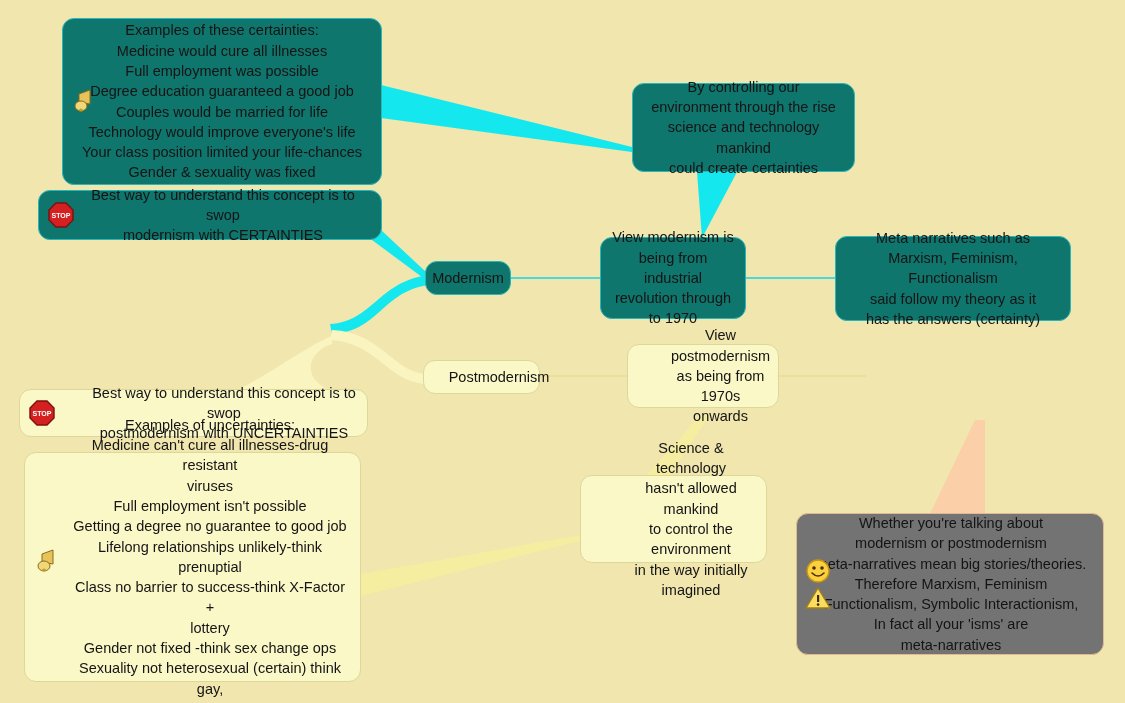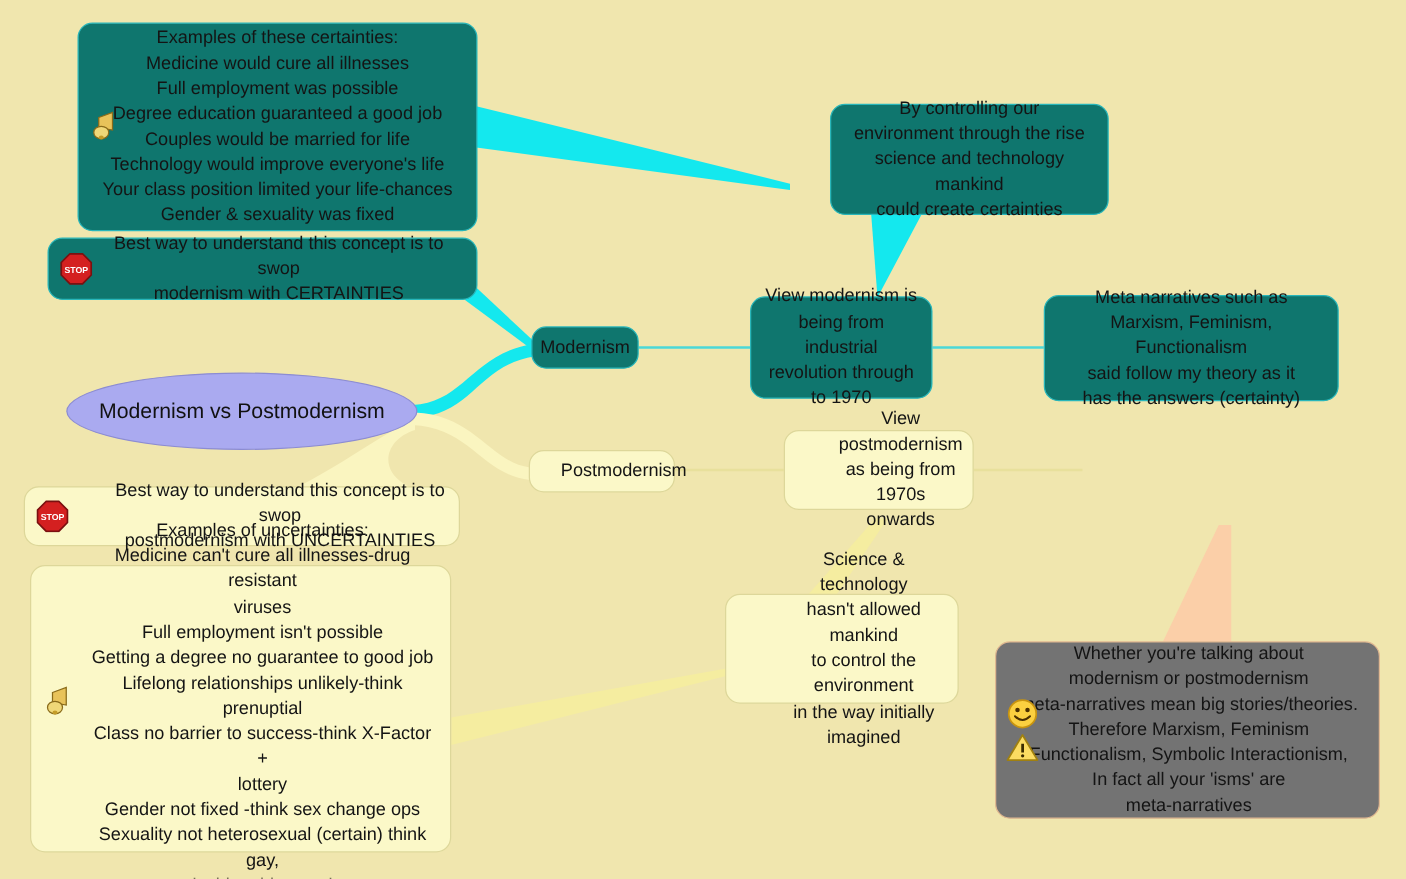--- a/index.html
+++ b/index.html
@@ -120,30 +120,27 @@
 
   <div class="node cyan" style="left:38px; top:190px; width:344px; height:50px;">
     <span style="padding-left:26px;">Best way to understand  this concept is to swop
 modernism with CERTAINTIES</span>
   </div>
   <svg class="icon" style="left:48px; top:202px;" width="26" height="26" viewBox="0 0 26 26">
     <polygon points="8,1 18,1 25,8 25,18 18,25 8,25 1,18 1,8" fill="#d42020" stroke="#7a1010" stroke-width="1.4"></polygon>
     <text x="13" y="16" font-size="7" font-family="Liberation Sans, sans-serif" font-weight="bold" fill="#ffffff" text-anchor="middle">STOP</text>
   </svg>
 
-  <div class="node cyan" style="left:664px; top:83px; width:223px; height:89px;">
+  <div class="node cyan" style="left:632px; top:83px; width:223px; height:89px;">
     <span>By controlling our
 environment through the rise
 science and technology mankind
 could create certainties</span>
   </div>
 
-  <div class="ellipse" style="left:53px; top:298px; width:281px; height:62px;">
-    <span>Modernism vs Postmodernism</span>
-  </div>
 
   <div class="node cyan" style="left:425px; top:261px; width:86px; height:34px;">
     <span>Modernism</span>
   </div>
 
   <div class="node cyan" style="left:600px; top:237px; width:146px; height:82px;">
     <span>View modernism is
 being from industrial
 revolution through
 to 1970</span>

